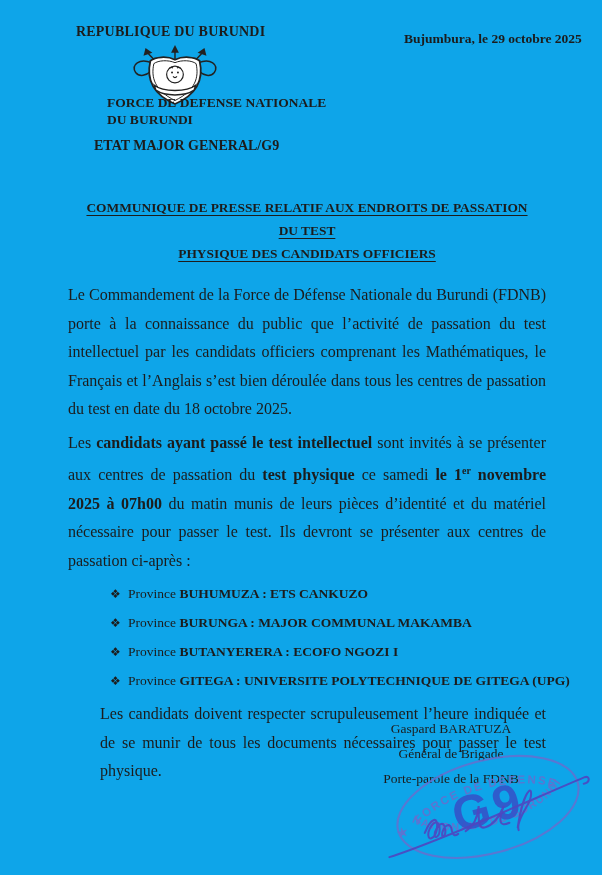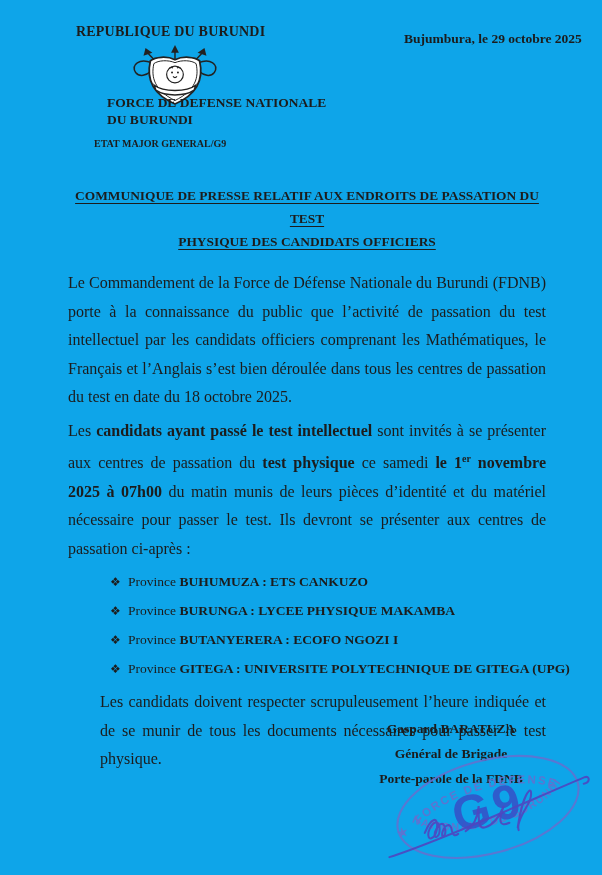--- a/index.html
+++ b/index.html
@@ -12,34 +12,34 @@
     color:#1c1c1c;
     overflow:hidden;
   }
   .b{font-weight:bold;}
   sup{font-size:0.62em;}
   
   .republic{position:absolute;left:76px;top:24px;font-weight:bold;font-size:14px;letter-spacing:.2px;}
   .dateline{position:absolute;left:404px;top:31px;font-weight:bold;font-size:13.5px;}
   .emblem{position:absolute;left:116px;top:44px;width:118px;height:60px;}
   .org-block{position:absolute;left:66px;top:94px;width:226px;font-weight:bold;font-size:13.5px;line-height:17px;margin-left:41px;}
-  .staff{position:absolute;left:94px;top:138px;font-weight:bold;font-size:10px;}
+  .staff{position:absolute;left:94px;top:138px;font-weight:bold;font-size:14px;}
   
   .content{position:absolute;left:68px;top:182px;width:478px;}
-  .doc-title{margin:2px;text-align:center;font-weight:bold;font-size:13.4px;line-height:23px;}
+  .doc-title{margin:14px;text-align:center;font-weight:bold;font-size:13.4px;line-height:23px;}
   .doc-title span{text-decoration:underline;text-decoration-thickness:1.4px;text-underline-offset:3px;}
   .para{margin:0;text-align:justify;font-size:16px;line-height:28.5px;}
   .p1{margin-top:16px;}
   .p2{margin-top:5px;}
   .p3{margin-top:5px;margin-left:32px;}
   ul.centres{list-style:none;margin:9px 0 0 0;padding:0 0 0 42px;}
   ul.centres li{font-size:13.5px;line-height:20px;margin-bottom:9px;white-space:nowrap;}
   .bullet{display:inline-block;width:18px;font-size:12px;}
   
-  .sig-block{position:absolute;left:362px;top:716px;width:178px;text-align:center;font-weight:bold;font-size:13.5px;line-height:25px;}
+  .sig-block{position:absolute;left:362px;top:716px;width:178px;text-align:center;font-weight:normal;font-size:13.5px;line-height:25px;}
   
   .stamp{position:absolute;left:376px;top:740px;width:224px;height:132px;pointer-events:none;}
   .stamp svg{width:100%;height:100%;}
   .stamp text{font-family:"Liberation Sans", sans-serif;font-weight:bold;}
 </style>
 </head>
 <body>
 
 <div class="page">
 
@@ -93,21 +93,21 @@
 
     <p class="para p1"><span>Le Commandement de la Force de Défense Nationale du Burundi (FDNB) porte à la connaissance du public que l’activité de passation du test intellectuel par les candidats officiers comprenant les Mathématiques, le Français et l’Anglais s’est bien déroulée dans tous les centres de passation du test en date du 18 octobre 2025.</span></p>
 
     <p class="para p2"><span>Les </span><span class="b">candidats ayant passé le test intellectuel</span><span> sont invités à se présenter aux centres de passation du </span><span class="b">test physique</span><span> ce samedi </span><span class="b">le 1</span><sup class="b">er</sup><span class="b"> novembre 2025 à 07h00</span><span> du matin munis de leurs pièces d’identité et du matériel nécessaire pour passer le test. Ils devront se présenter aux centres de passation ci-après :</span></p>
 
     <ul class="centres">
       <li>
         <span class="bullet">❖</span><span>Province </span><span class="b">BUHUMUZA : ETS CANKUZO</span>
       </li>
       <li>
-        <span class="bullet">❖</span><span>Province </span><span class="b">BURUNGA : LYCEE PHYSIQUE MAKAMBA</span>
+        <span class="bullet">❖</span><span>Province </span><span class="b">BURUNGA : MAJOR COMMUNAL MAKAMBA</span>
       </li>
       <li>
         <span class="bullet">❖</span><span>Province </span><span class="b">BUTANYERERA : ECOFO NGOZI I</span>
       </li>
       <li>
         <span class="bullet">❖</span><span>Province </span><span class="b">GITEGA : UNIVERSITE POLYTECHNIQUE DE GITEGA (UPG)</span>
       </li>
     </ul>
 
     <p class="para p3"><span>Les candidats doivent respecter scrupuleusement l’heure indiquée et de se munir de tous les documents nécessaires pour passer le test physique.</span></p>

